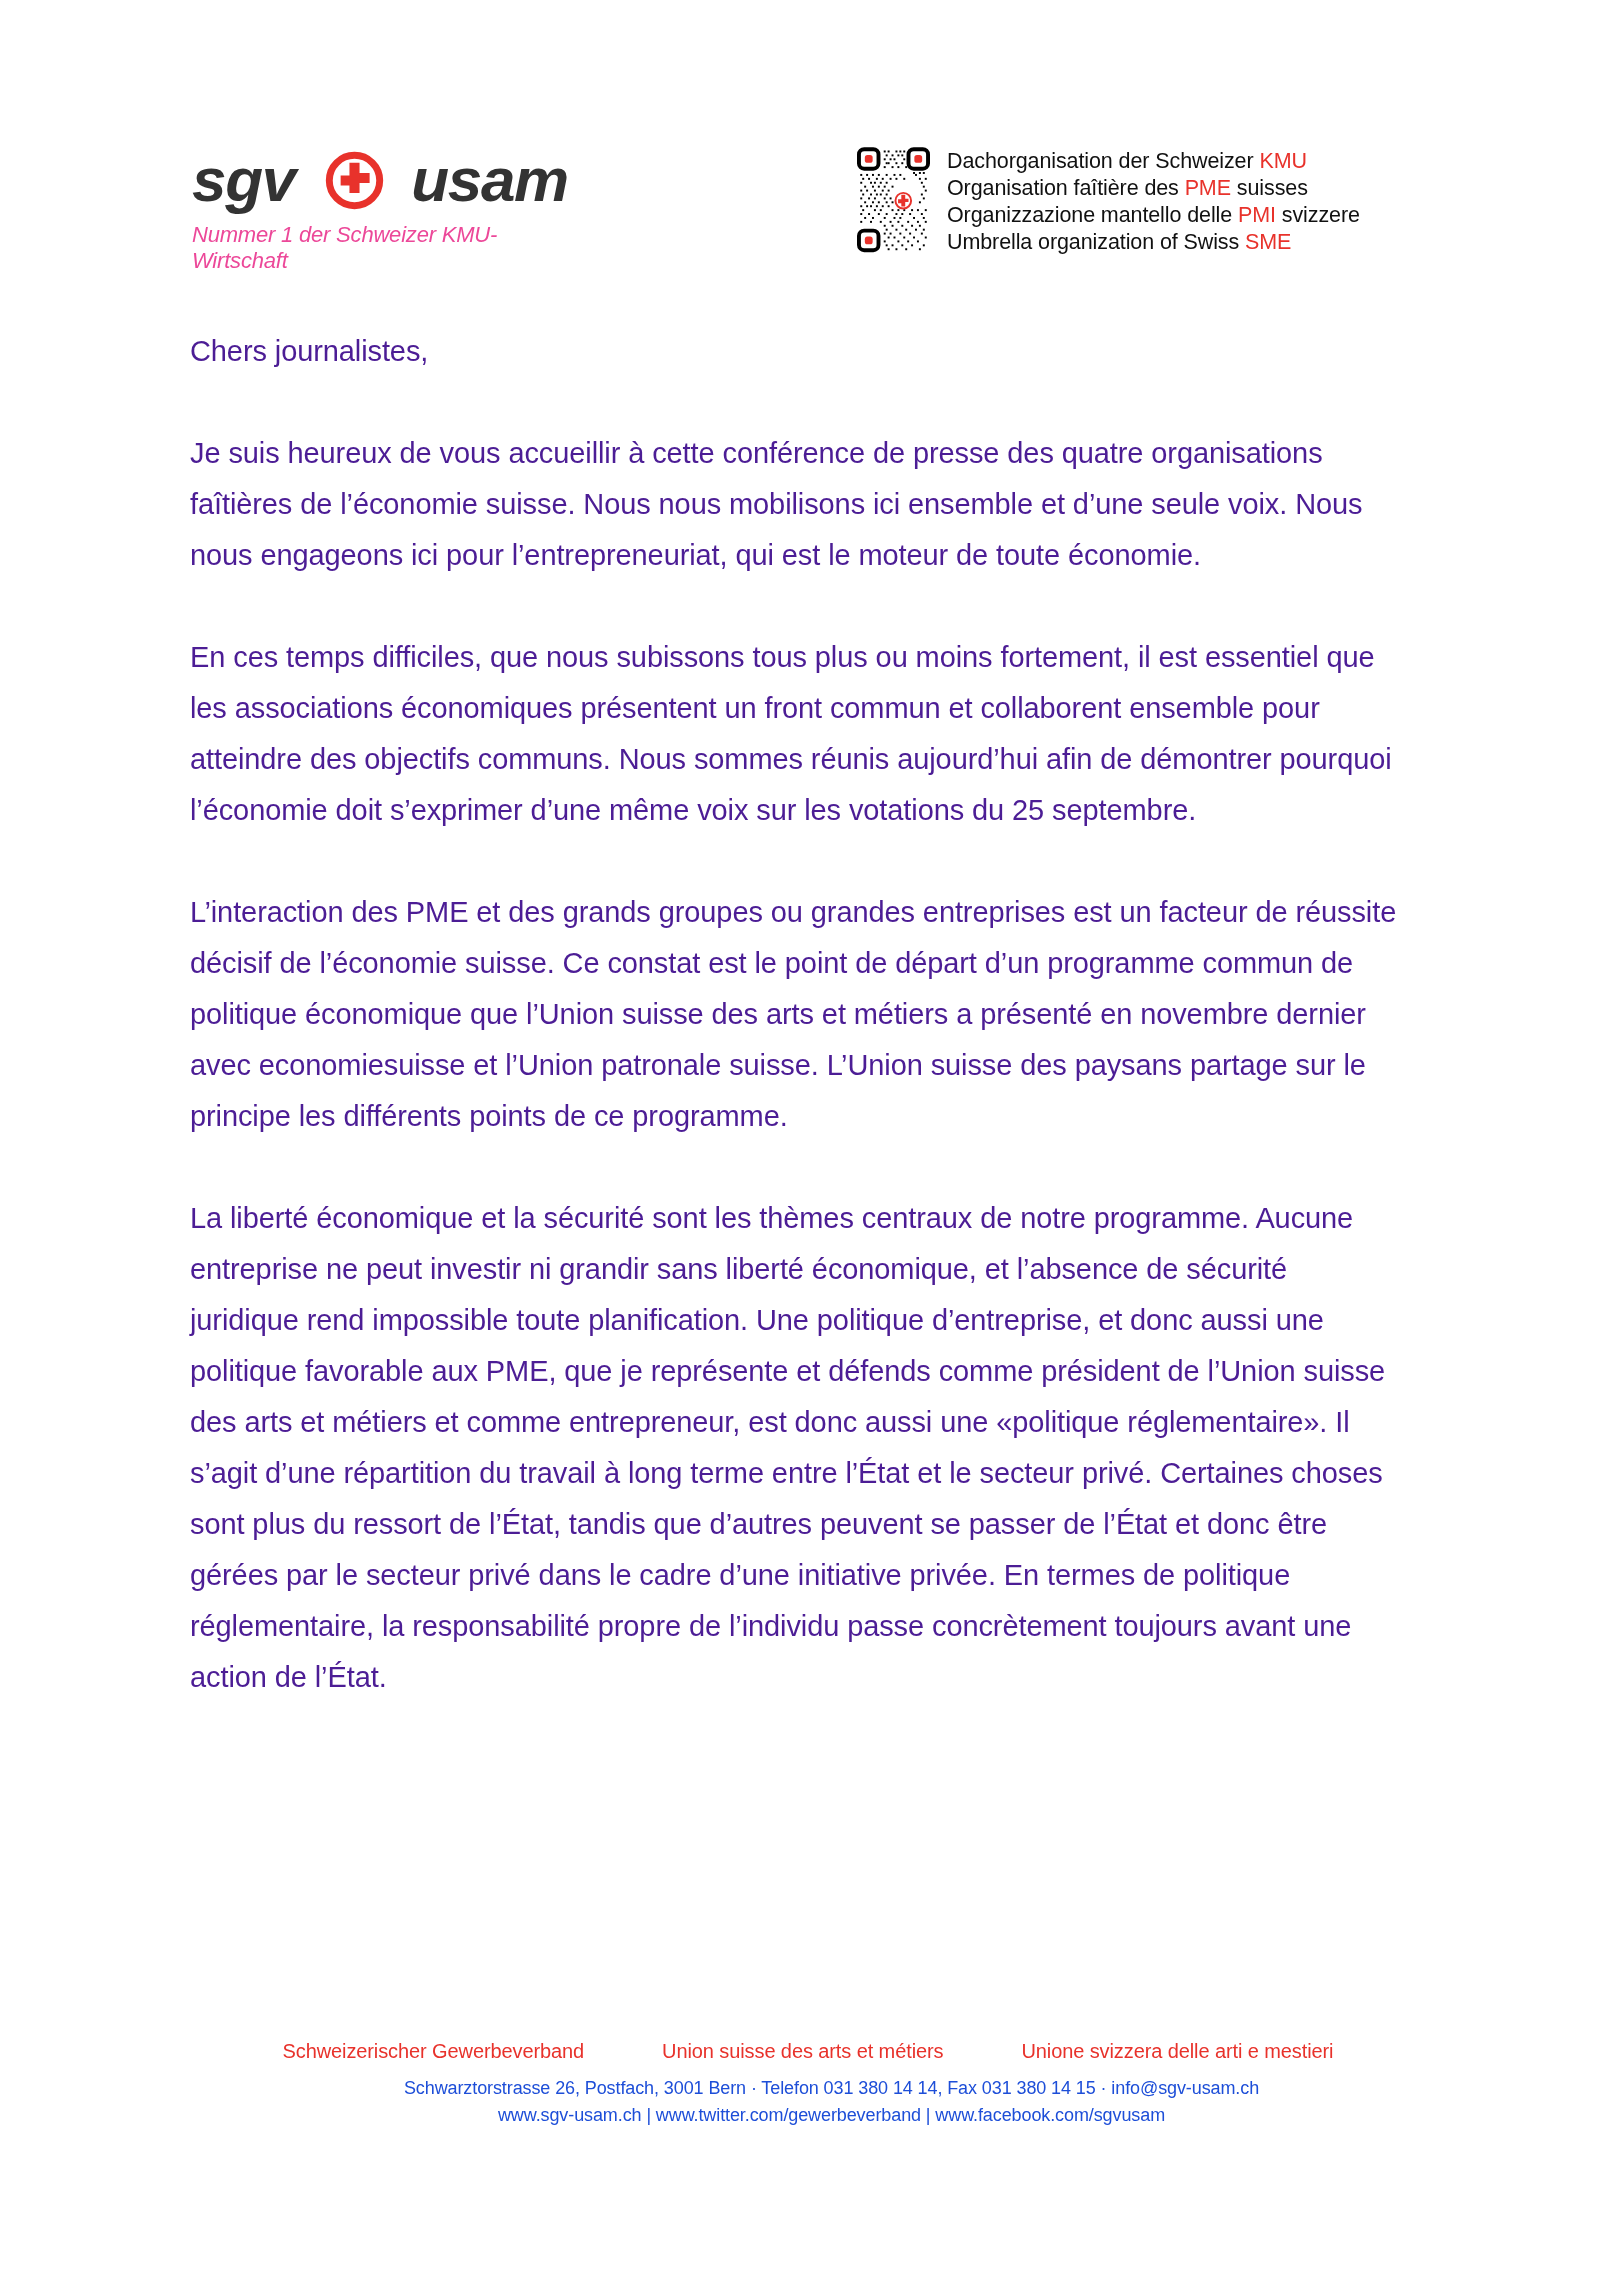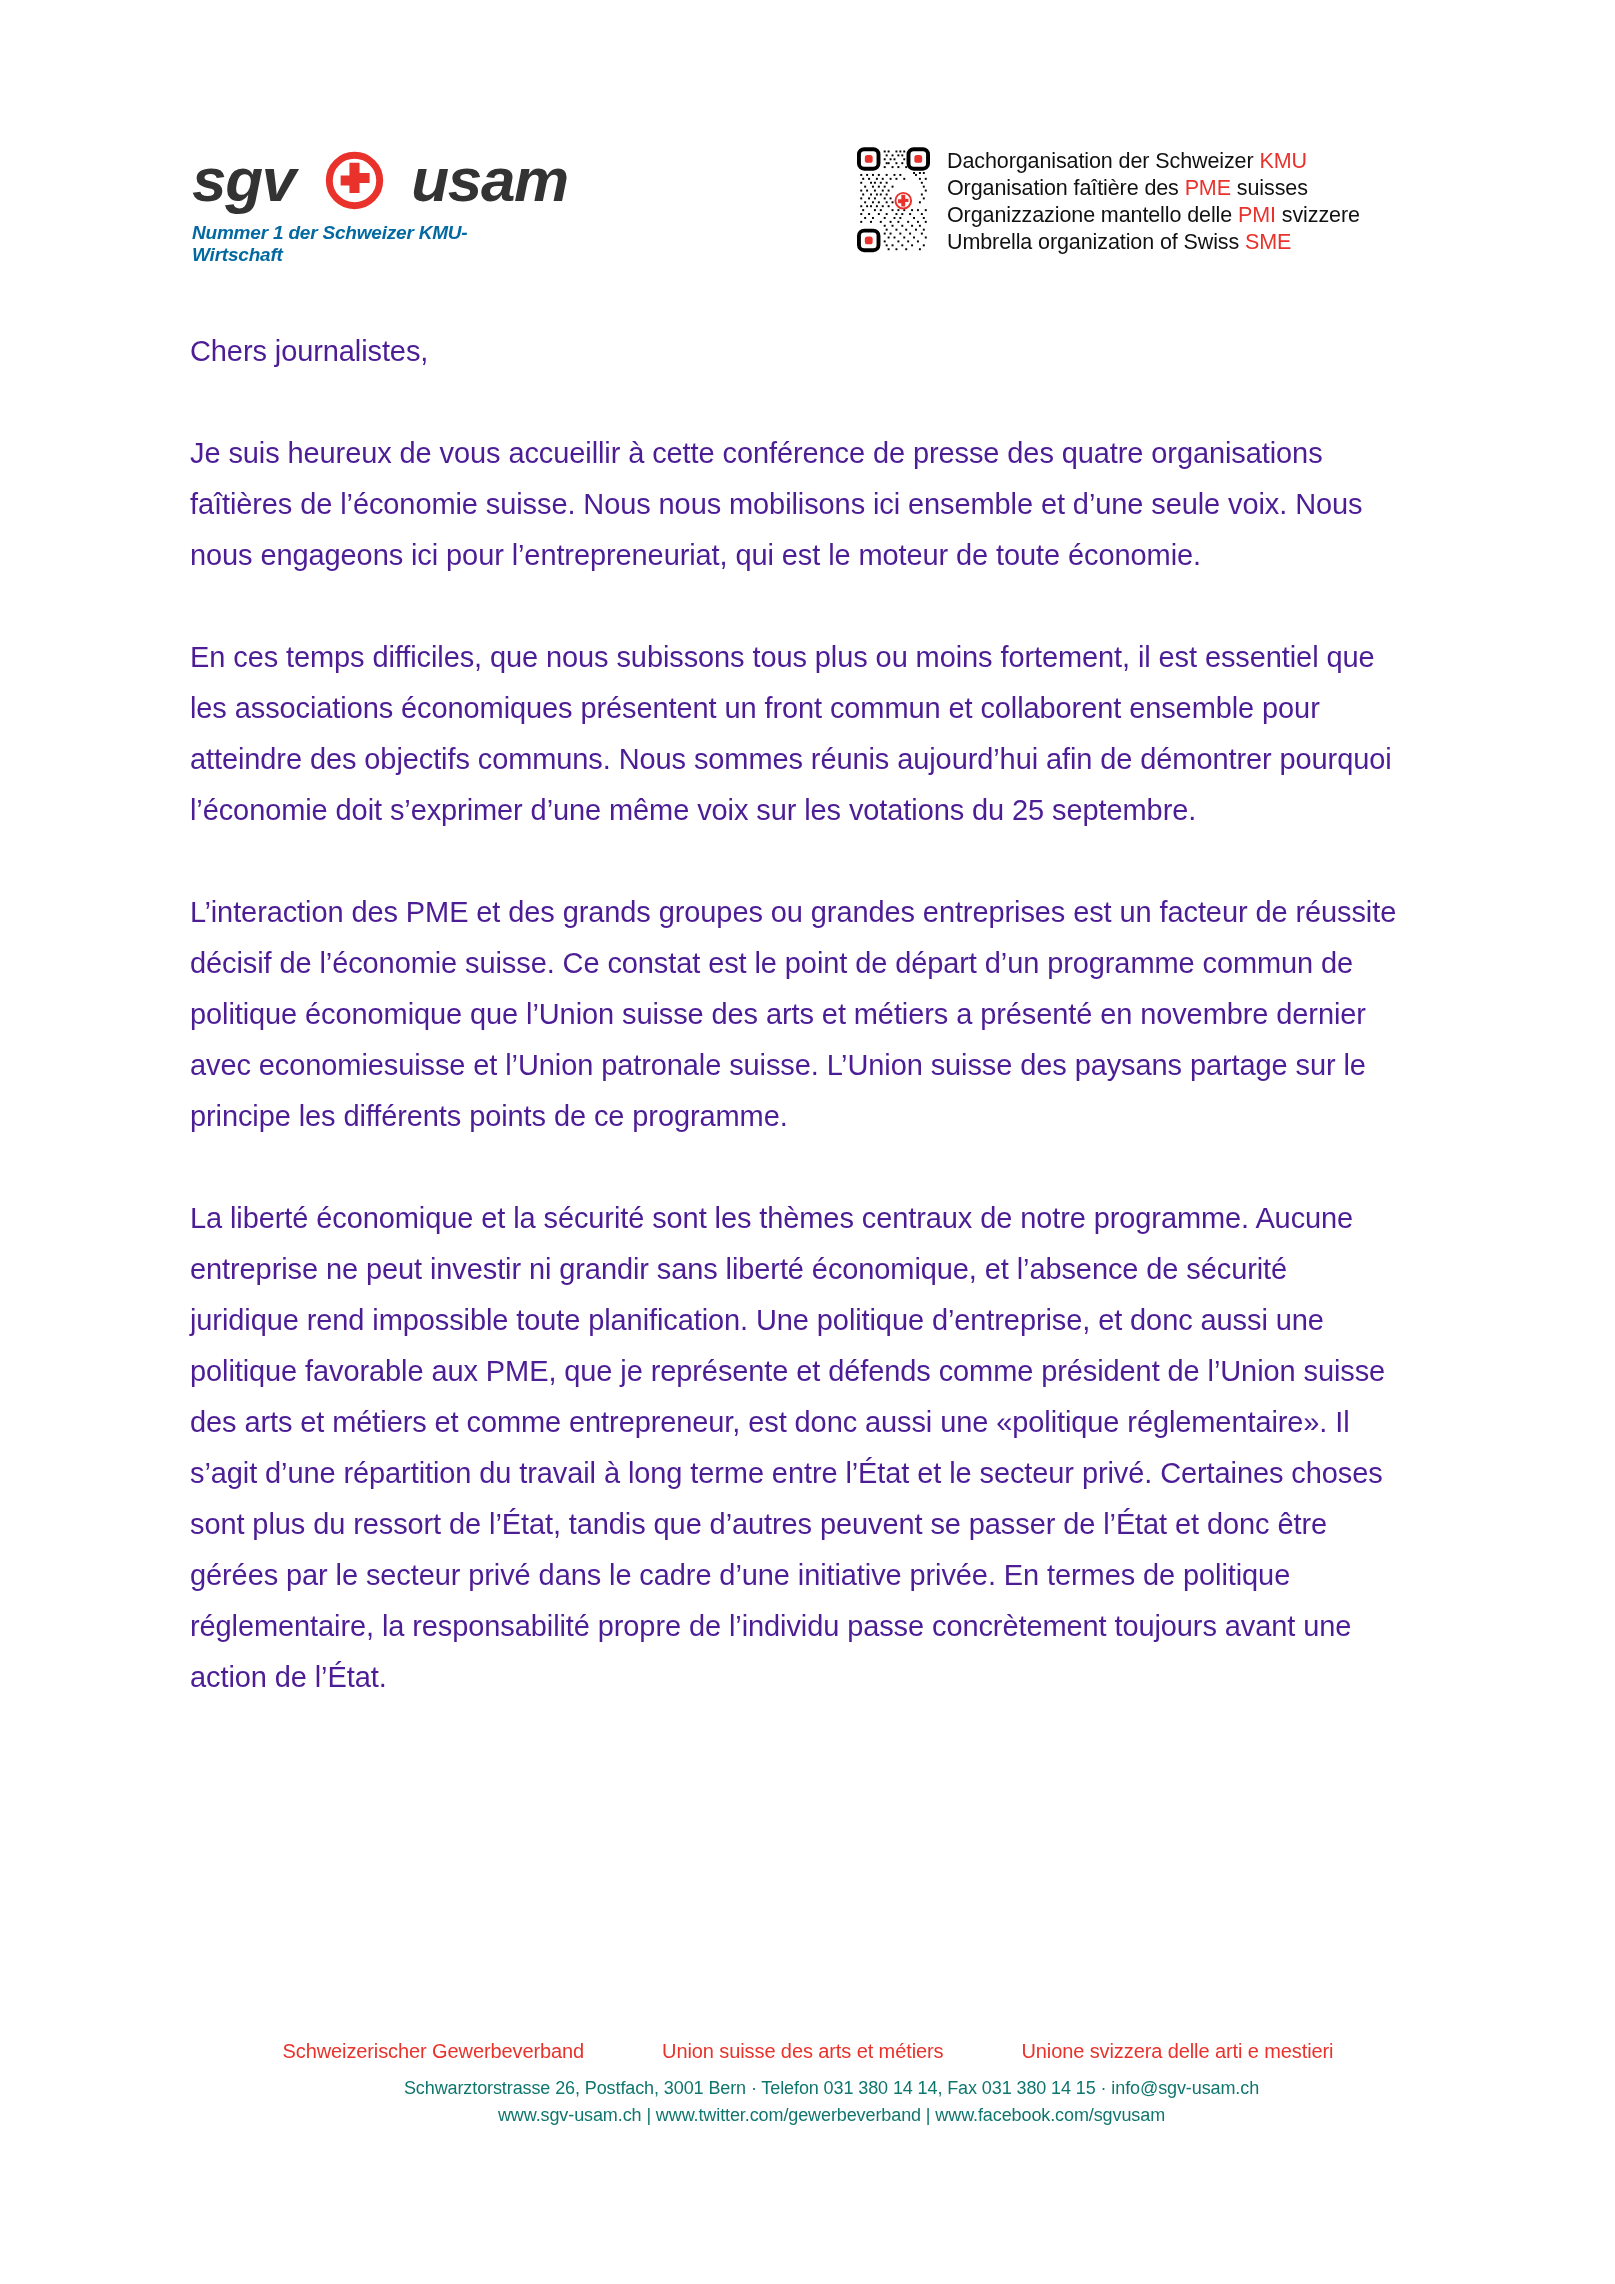--- a/index.html
+++ b/index.html
@@ -49,24 +49,24 @@
   .logo-mark {
     position: relative;
     width: 63px;
     height: 63px;
     margin: 0 1.3px 0 3.9px;
     flex: 0 0 auto;
   }
   .logo-mark svg { display: block; width: 63px; height: 63px; }
   .logo-tagline {
     margin-top: 6.5px;
-    font-size: 19px;
+    font-size: 22px;
     font-style: italic;
-    font-weight: bold;
-    color: #0369a1;
+    font-weight: normal;
+    color: #ec4899;
     letter-spacing: -0.2px;
   }
 
   .org-block {
     position: absolute;
     left: 665px;
     top: 2px;
     display: flex;
     align-items: flex-start;
   }
@@ -120,21 +120,21 @@
     font-size: 20px;
     letter-spacing: -0.1px;
     align-items: center;
   }
   .footer-orgs > div { white-space: nowrap; }
   .footer-address {
     margin-top: 11.7px;
     text-align: center;
     font-size: 18px;
     line-height: 27px;
-    color: #0f766e;
+    color: #1d4ed8;
     letter-spacing: -0.1px;
     padding-left: 47px;
   }
   .footer-address div { white-space: nowrap; }
 </style>
 </head>
 <body>
 
 <div class="page">
 

